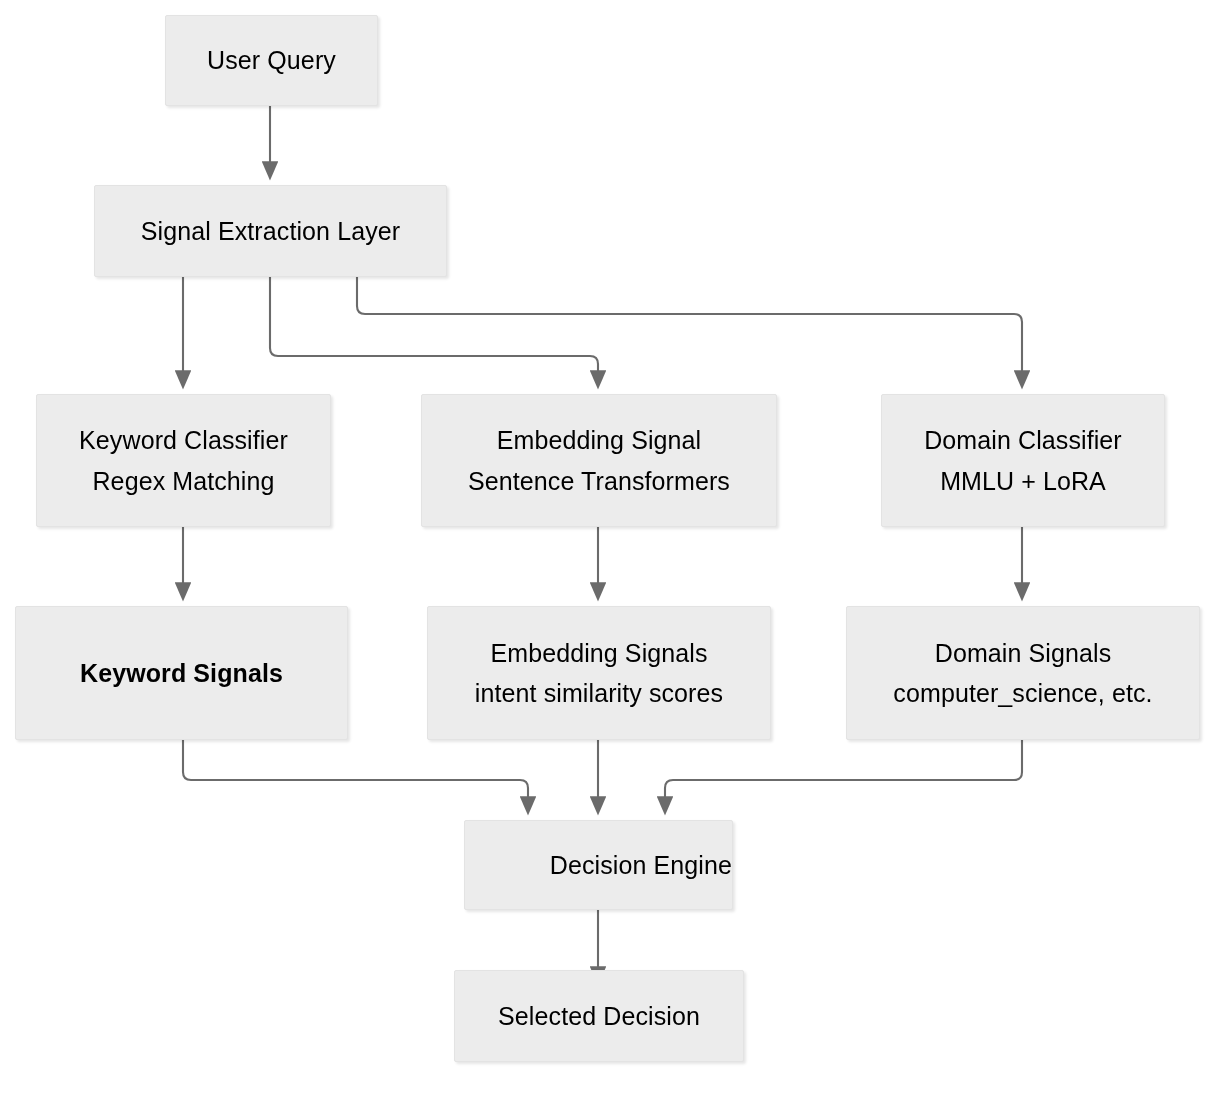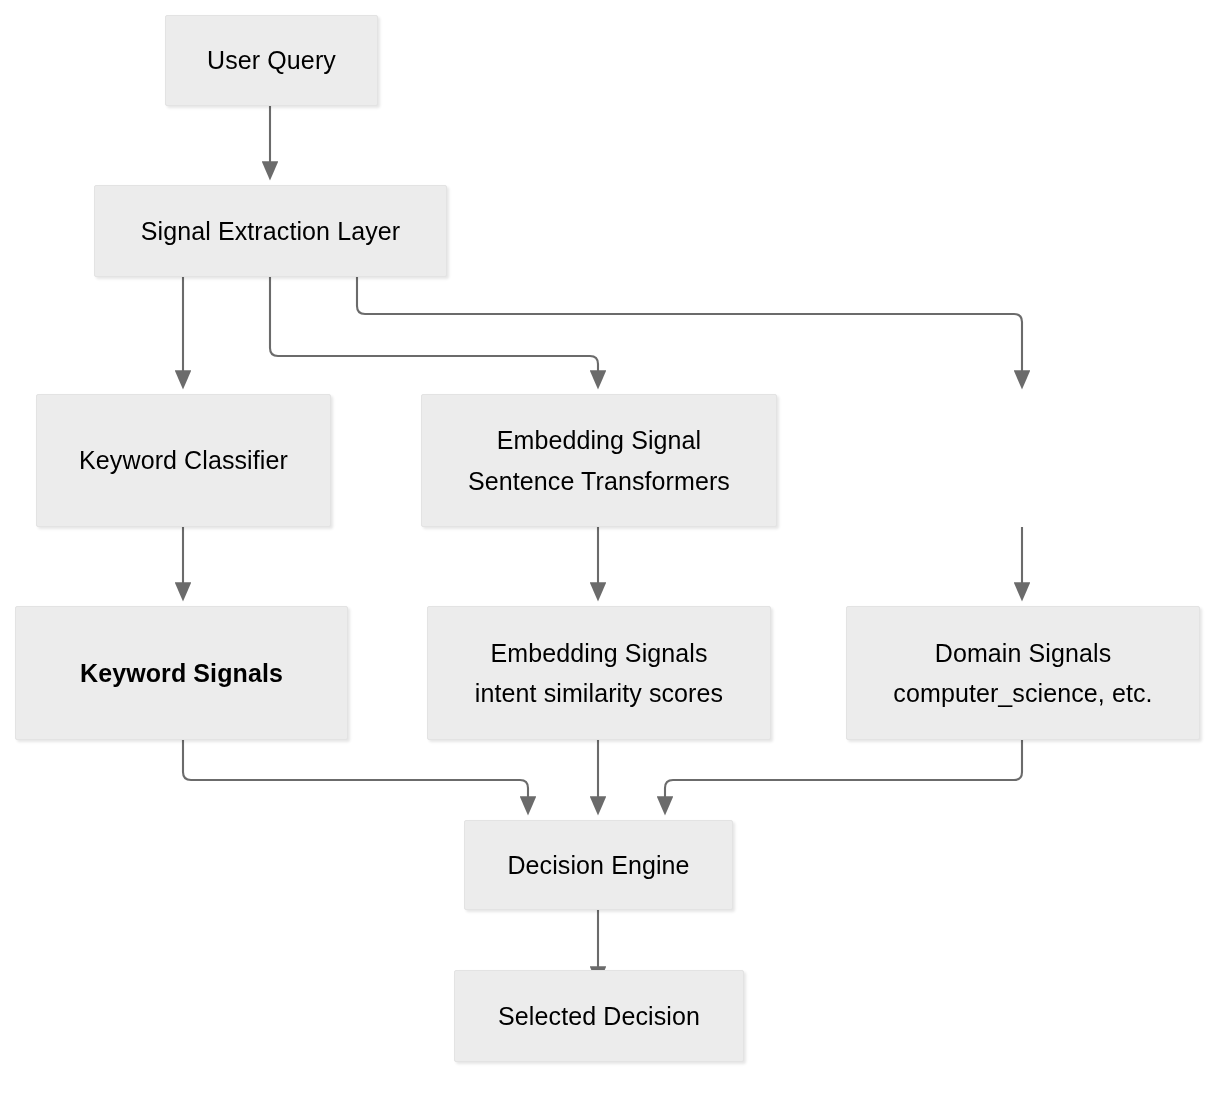--- a/index.html
+++ b/index.html
@@ -52,21 +52,21 @@
 
   
   #node-user-query        { left: 165px;  top: 15px;   width: 213px; height: 91px;  }
   #node-signal-extraction { left: 94px;   top: 185px;  width: 353px; height: 92px;  }
   #node-keyword-extractor { left: 36px;   top: 394px;  width: 295px; height: 133px; }
   #node-embedding-model   { left: 421px;  top: 394px;  width: 356px; height: 133px; }
   #node-domain-classifier { left: 881px;  top: 394px;  width: 284px; height: 133px; }
   #node-keyword-signals   { left: 15px;   top: 606px;  width: 333px; height: 134px; font-weight: bold; }
   #node-embedding-signals { left: 427px;  top: 606px;  width: 344px; height: 134px; align-items: center; }
   #node-domain-signals    { left: 846px;  top: 606px;  width: 354px; height: 134px; }
-  #node-decision-engine   { left: 464px;  top: 820px;  width: 269px; height: 90px;  }
+  #node-decision-engine   { left: 464px;  top: 820px;  width: 269px; height: 90px; align-items: flex-end;  }
   #node-selected-decision { left: 454px;  top: 970px;  width: 290px; height: 92px;  }
 </style>
 </head>
 <body>
 
 <div id="diagram-canvas">
 
   <svg id="edge-layer" viewBox="0 0 1215 1096" width="1215" height="1096" xmlns="http://www.w3.org/2000/svg">
     <defs>
       <marker id="arrowhead" markerWidth="10" markerHeight="8" refX="0.4" refY="4" orient="auto" markerUnits="strokeWidth">
@@ -103,27 +103,32 @@
   <div class="node" id="node-user-query">
     <span class="ln">User Query</span>
   </div>
 
   <div class="node" id="node-signal-extraction">
     <span class="ln">Signal Extraction Layer</span>
   </div>
 
   <div class="node" id="node-keyword-extractor">
     <span class="ln">Keyword Classifier</span>
+    <span class="ln">Regex Matching</span>
   </div>
 
   <div class="node" id="node-embedding-model">
     <span class="ln">Embedding Signal</span>
     <span class="ln">Sentence Transformers</span>
   </div>
 
+  <div class="node" id="node-domain-classifier">
+    <span class="ln">Domain Classifier</span>
+    <span class="ln">MMLU + LoRA</span>
+  </div>
 
   <div class="node" id="node-keyword-signals">
     <span class="ln">Keyword Signals</span>
   </div>
 
   <div class="node" id="node-embedding-signals">
     <span class="ln">Embedding Signals</span>
     <span class="ln">intent similarity scores</span>
   </div>
 

